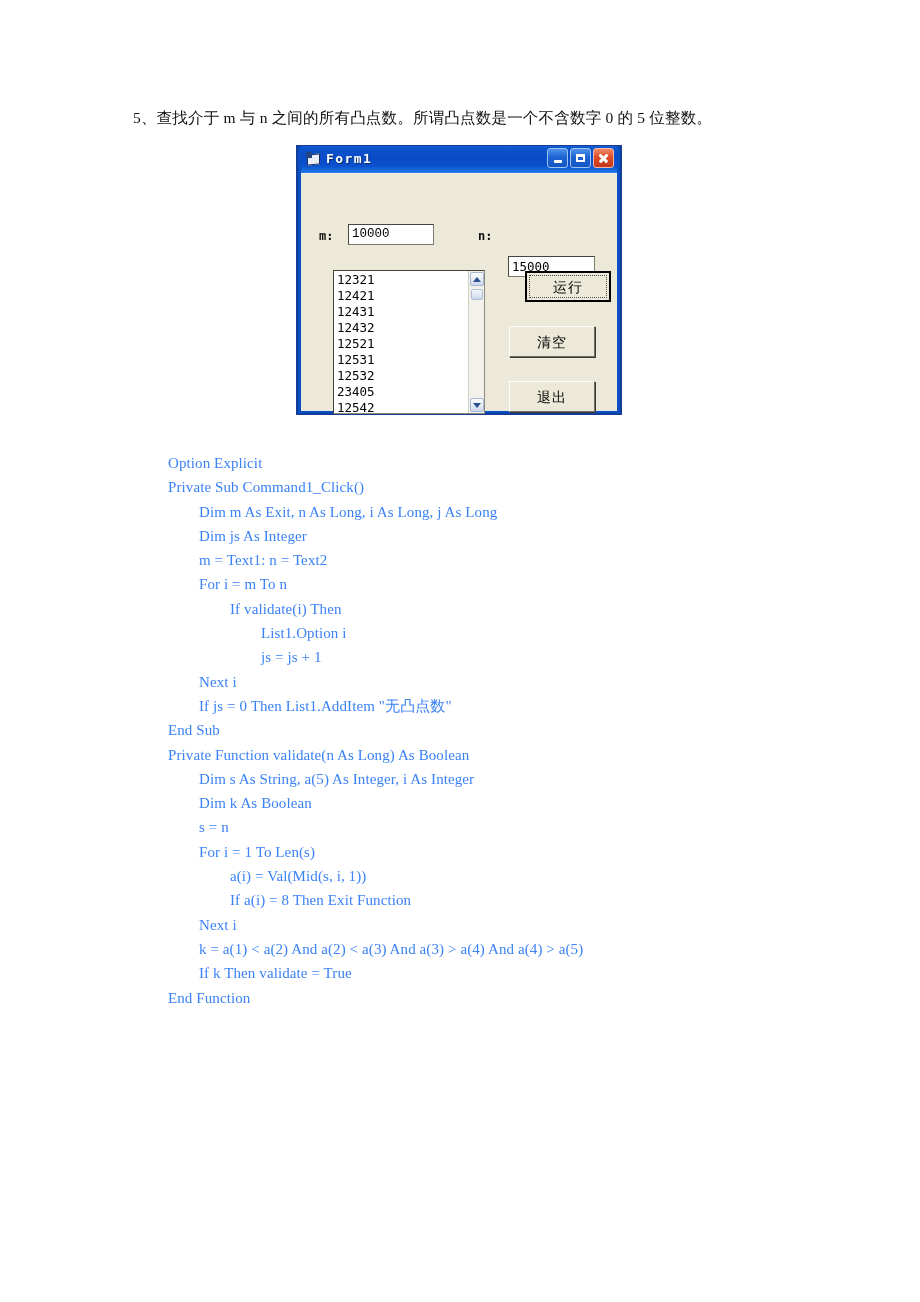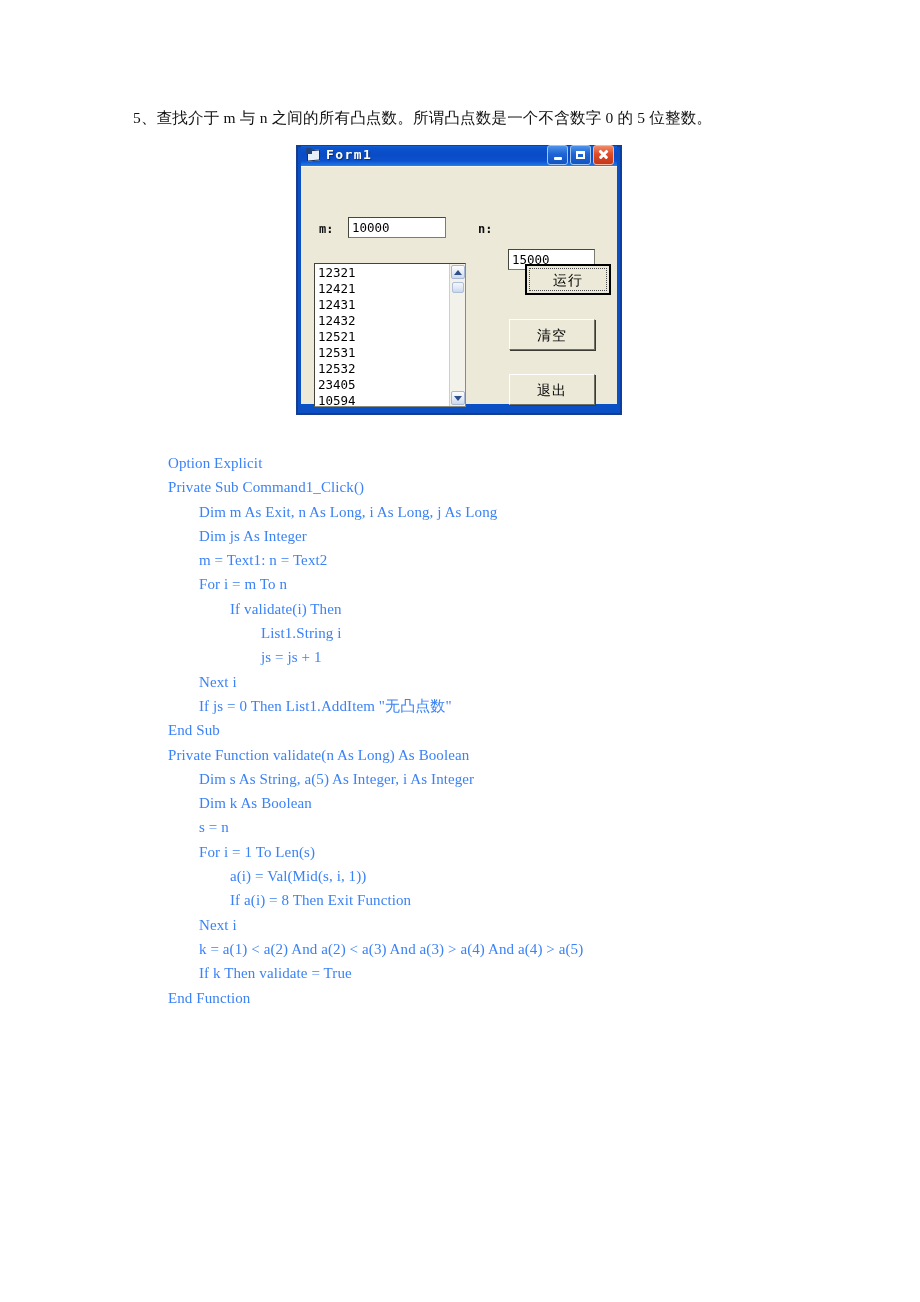--- a/index.html
+++ b/index.html
@@ -37,21 +37,21 @@
     top: 145px;
     width: 326px;
     height: 270px;
     background: #0a4fc4;
     border: 1px solid #1a3e8f;
     box-sizing: border-box;
     padding: 0 4px 4px 4px;
     box-shadow: 0 0 0 1px #0b3da0 inset;
   }
   .titlebar {
-    height: 20px;
+    height: 27px;
     display: flex;
     align-items: center;
     background: linear-gradient(180deg,
         #1360d8 0%, #0b55cf 8%, #0a4bc6 40%,
         #0b50cd 74%, #1a6fe0 92%, #2a7ce8 100%);
     padding: 0 2px 3px 4px;
     box-sizing: border-box;
   }
   .title-icon {
     width: 16px;
@@ -168,27 +168,27 @@
     border-left-color: #46463c;
     box-sizing: border-box;
     font-family: "DejaVu Sans Mono", monospace;
     font-size: 12.5px;
     color: #000;
     line-height: 19px;
     padding-left: 3px;
     overflow: hidden;
     white-space: nowrap;
   }
-  .text-m { left: 47px; top: 50px; width: 98px; }
+  .text-m { left: 47px; top: 50px; width: 86px; font-family: Liberation Mono, monospace; }
   .text-n { left: 207px; top: 50px; width: 87px; margin-top: 32px; }
 
   
   .vb-listbox {
     position: absolute;
-    left: 13px;
+    left: 32px;
     top: 96px;
     width: 152px;
     height: 144px;
     background: #ffffff;
     border: 1px solid #8b8b7d;
     border-top-color: #43433a;
     border-left-color: #43433a;
     box-sizing: border-box;
     display: flex;
     overflow: hidden;
@@ -343,21 +343,21 @@
     <div class="vb-listbox">
       <div class="list-items">
         <div class="list-item">12321</div>
         <div class="list-item">12421</div>
         <div class="list-item">12431</div>
         <div class="list-item">12432</div>
         <div class="list-item">12521</div>
         <div class="list-item">12531</div>
         <div class="list-item">12532</div>
         <div class="list-item">23405</div>
-        <div class="list-item">10594</div>
+        <div class="list-item">12542</div>
       </div>
       <div class="list-scrollbar">
         <div class="sb-arrow up">
           <span class="chev"></span>
         </div>
         <div class="sb-thumb"></div>
         <div class="sb-arrow down">
           <span class="chev"></span>
         </div>
       </div>
@@ -378,21 +378,21 @@
 </div>
 
 <div class="code-block">
   <div class="code-line ind0">Option Explicit</div>
   <div class="code-line ind0">Private Sub Command1_Click()</div>
   <div class="code-line ind1">Dim m As Exit, n As Long, i As Long, j As Long</div>
   <div class="code-line ind1">Dim js As Integer</div>
   <div class="code-line ind1">m = Text1: n = Text2</div>
   <div class="code-line ind1">For i = m To n</div>
   <div class="code-line ind2">If validate(i) Then</div>
-  <div class="code-line ind3">List1.String i</div>
+  <div class="code-line ind3">List1.Option i</div>
   <div class="code-line ind3">js = js + 1</div>
   <div class="code-line ind1">Next i</div>
   <div class="code-line ind1">If js = 0 Then List1.AddItem "无凸点数"</div>
   <div class="code-line ind0">End Sub</div>
   <div class="code-line ind0">Private Function validate(n As Long) As Boolean</div>
   <div class="code-line ind1">Dim s As String, a(5) As Integer, i As Integer</div>
   <div class="code-line ind1">Dim k As Boolean</div>
   <div class="code-line ind1">s = n</div>
   <div class="code-line ind1">For i = 1 To Len(s)</div>
   <div class="code-line ind2">a(i) = Val(Mid(s, i, 1))</div>

